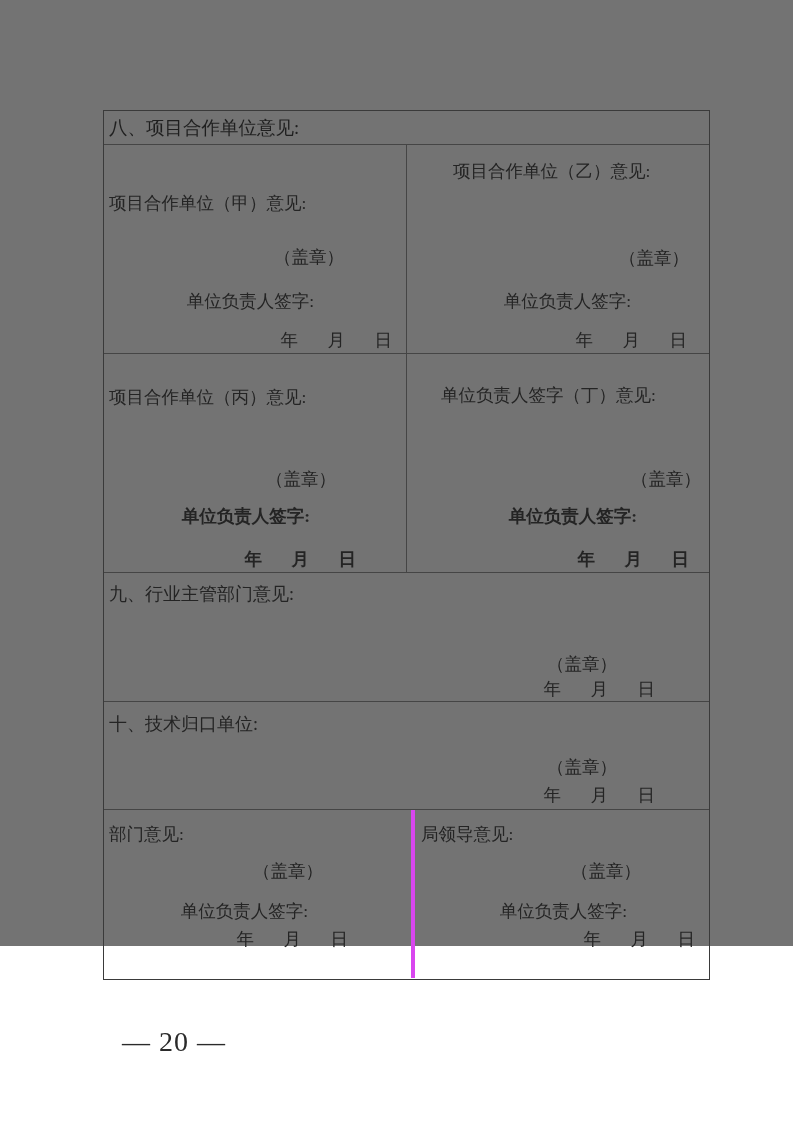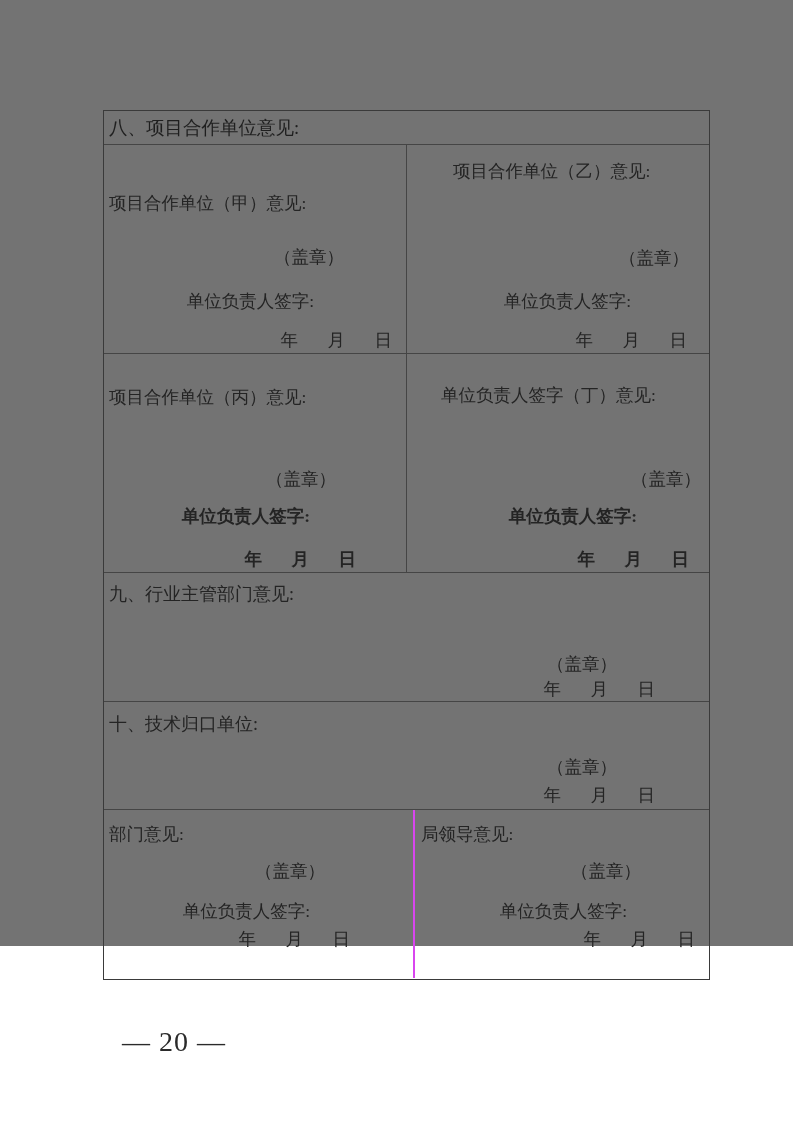--- a/index.html
+++ b/index.html
@@ -41,21 +41,21 @@
   #row-industry { height: 129px; }
   #row-tech { height: 108px; }
   #row-bottom { height: 168px; display: flex; }
 
   .cell {
     position: relative;
     box-sizing: border-box;
     height: 100%;
   }
   .cell-left2 { width: 303px; border-right: 1px solid #454545; }
-  .cell-left6 { width: 311px; border-right: 2px solid #d946ef; }
+  .cell-left6 { width: 311px; border-right: 4px solid #d946ef; }
   .cell-right { flex: 1; }
 
   .t {
     position: absolute;
     white-space: pre;
     font-size: 17.5px;
     line-height: 20px;
     color: #242424;
   }
   .hdr {

